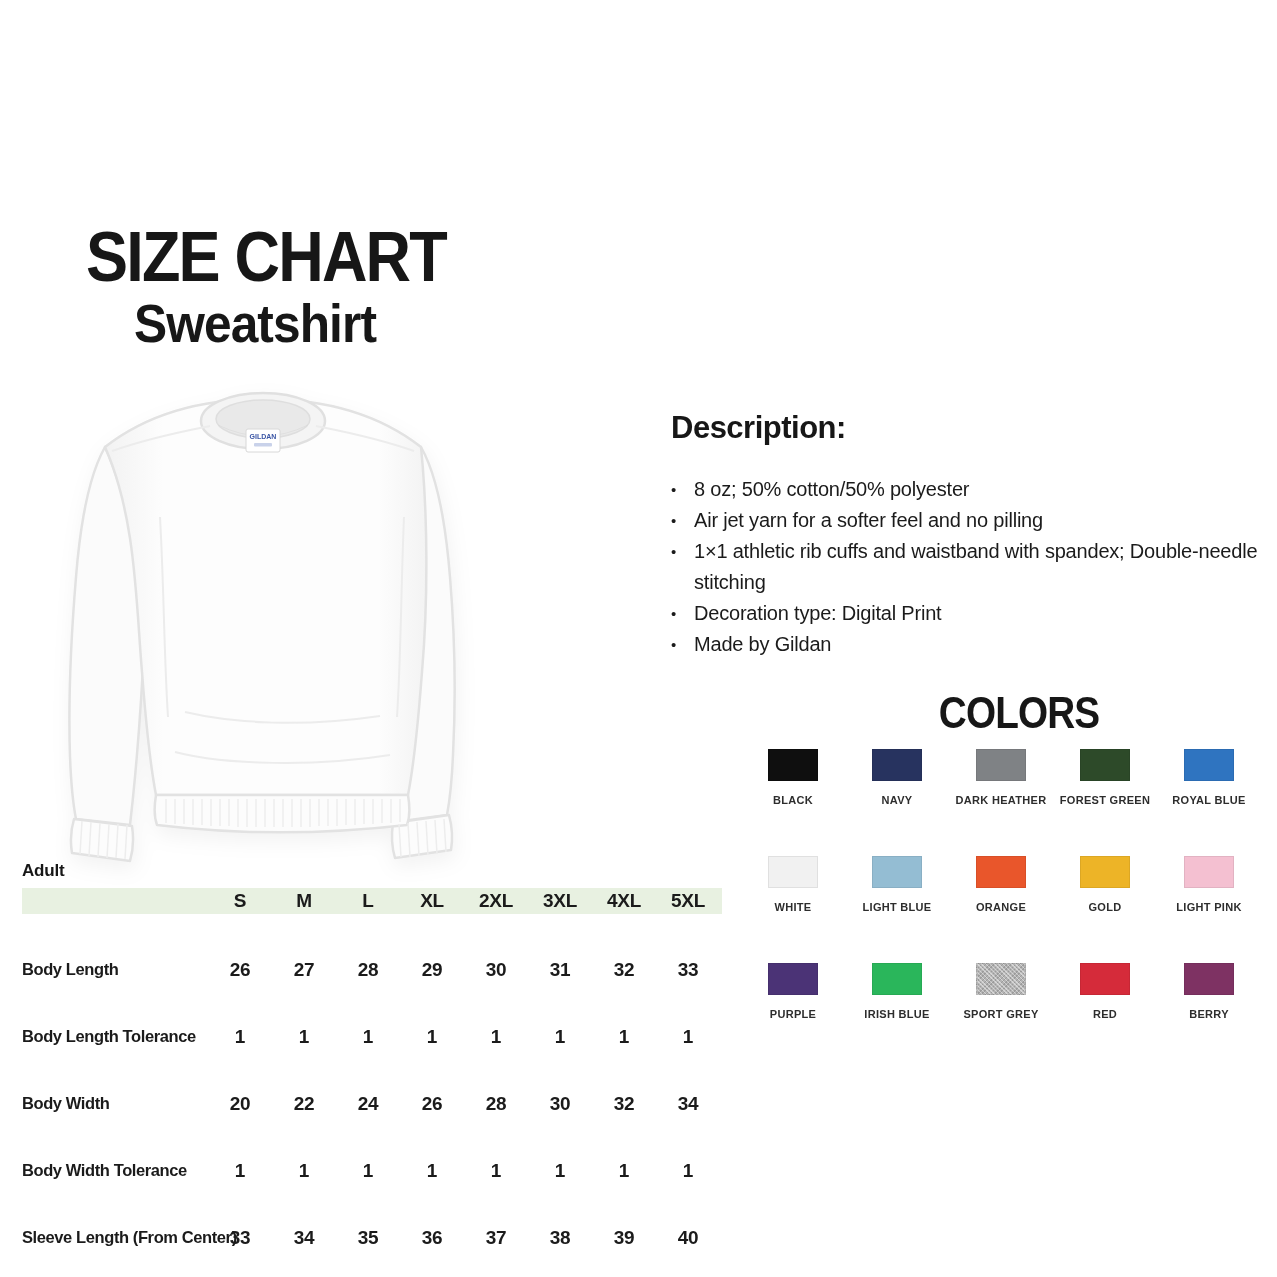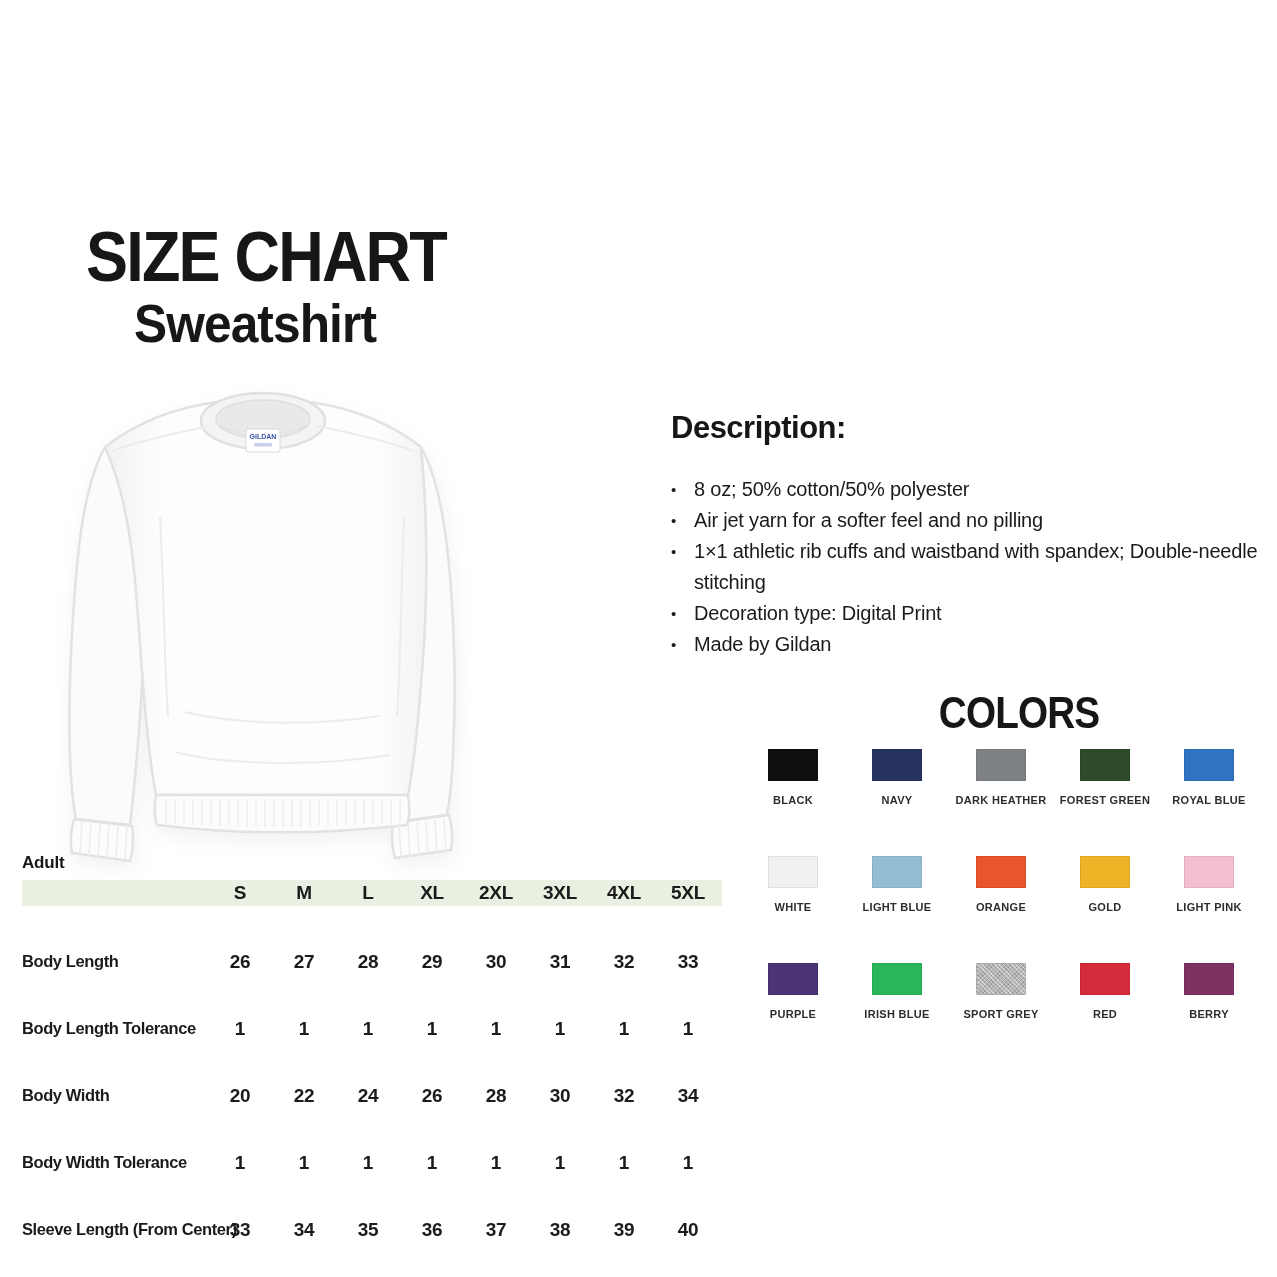--- a/index.html
+++ b/index.html
@@ -43,21 +43,21 @@
     background-image:
       repeating-linear-gradient(45deg,rgba(255,255,255,.45) 0 1px,transparent 1px 3px),
       repeating-linear-gradient(135deg,rgba(90,90,90,.28) 0 1px,transparent 1px 3px);
   }
   .swlabel{
     margin-top:13px;font-size:11px;font-weight:700;letter-spacing:.3px;
     color:#2d2d2d;white-space:nowrap;
   }
   
   .size-table{position:absolute;left:22px;top:849px;width:700px;}
-  .adult{font-size:17px;font-weight:700;letter-spacing:-0.2px;margin:4px 0 7px 0;color:#171717;}
+  .adult{font-size:17px;font-weight:700;letter-spacing:-0.2px;margin:12px 0 7px 0;color:#171717;}
   .trow{display:grid;grid-template-columns:186px repeat(8,64px);align-items:center;}
   .trow.thead{height:26px;}
   .trows{margin-top:15px;}
   .trows .trow{height:23px;margin-top:44px;}
   .tlabel{
     font-size:16.5px;font-weight:700;letter-spacing:-0.4px;white-space:nowrap;
     overflow:visible;color:#1b1b1b;
   }
   .tcell{font-size:19px;font-weight:700;text-align:center;letter-spacing:-0.3px;color:#1b1b1b;}
 </style>

